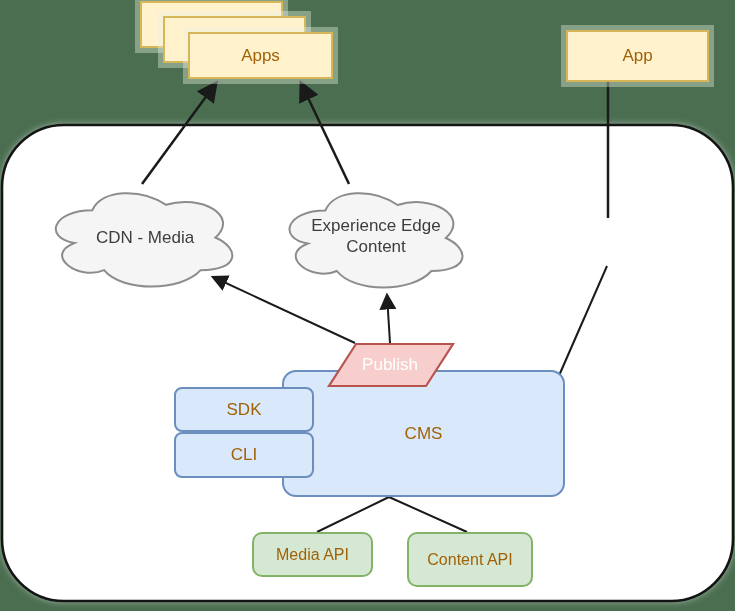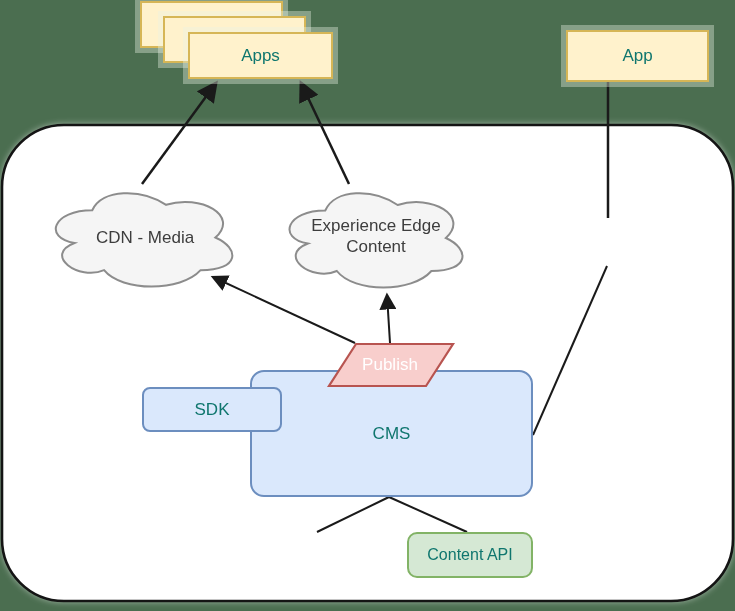--- a/index.html
+++ b/index.html
@@ -5,26 +5,26 @@
   html,body{margin:0;padding:0;}
   body{
     width:735px;height:611px;overflow:hidden;
     font-family:"Liberation Sans","DejaVu Sans",sans-serif;
     background:#4b6e50;
   }
   .canvas{position:relative;width:735px;height:611px;}
   .layer{position:absolute;left:0;top:0;}
   .node{
     position:absolute;display:flex;align-items:center;justify-content:center;
-    box-sizing:border-box;font-size:17px;color:#0f766e;text-align:center;
+    box-sizing:border-box;font-size:17px;color:#a16207;text-align:center;
   }
   .yellow{background:#fff2cc;border:2px solid #d6b656;}
   .halo{box-shadow:0 0 0 5px rgba(235,243,228,0.38);}
   .green{background:#d5e8d4;border:2px solid #82b366;}
-  .blue{background:#dae8fc;border:2px solid #6c8ebf;}
+  .blue{background:#dae8fc;border:2px solid #6c8ebf;margin-left:32px;}
   .r8{border-radius:8px;}
   .r10{border-radius:10px;}
   .r14{border-radius:14px;}
   .cloud-label{
     position:absolute;display:flex;align-items:center;justify-content:center;
     font-size:17px;color:#3d3d3d;text-align:center;white-space:pre-line;line-height:1.25;
   }
   .pub-label{
     position:absolute;display:flex;align-items:center;justify-content:center;
     font-size:17px;color:#ffffff;
@@ -65,27 +65,33 @@
   <div class="cloud-label" style="left:60px;top:218px;width:170px;height:40px;">CDN - Media</div>
   <div class="cloud-label" style="left:288px;top:202px;width:176px;height:68px;">Experience Edge
 Content</div>
 
   <div class="node blue r14" style="left:250px;top:370px;width:283px;height:127px;">
     <span>CMS</span>
   </div>
   <div class="node blue r8" style="left:142px;top:387px;width:140px;height:45px;">
     <span>SDK</span>
   </div>
+  <div class="node blue r8" style="left:142px;top:432px;width:140px;height:46px;">
+    <span>CLI</span>
+  </div>
 
   <svg class="layer" style="left:324px;top:340px;" width="134" height="50" viewBox="0 0 134 50">
     <polygon points="32,4 129,4 102,46 5,46" fill="#f8cecc" stroke="#b85450" stroke-width="2.2"></polygon>
   </svg>
   <div class="pub-label" style="left:340px;top:344px;width:100px;height:42px;">Publish</div>
 
-  <div class="node green r10" style="left:407px;top:532px;width:126px;height:46px;font-size:16px;">
+  <div class="node green r10" style="left:252px;top:532px;width:121px;height:45px;font-size:16px;">
+    <span>Media API</span>
+  </div>
+  <div class="node green r10" style="left:407px;top:532px;width:126px;height:55px;font-size:16px;">
     <span>Content API</span>
   </div>
 
   <div class="node yellow halo" style="left:140px;top:1px;width:143px;height:47px;"></div>
   <div class="node yellow halo" style="left:163px;top:16px;width:143px;height:47px;"></div>
   <div class="node yellow halo" style="left:188px;top:32px;width:145px;height:47px;">
     <span>Apps</span>
   </div>
 
   <div class="node yellow halo" style="left:566px;top:30px;width:143px;height:52px;">

